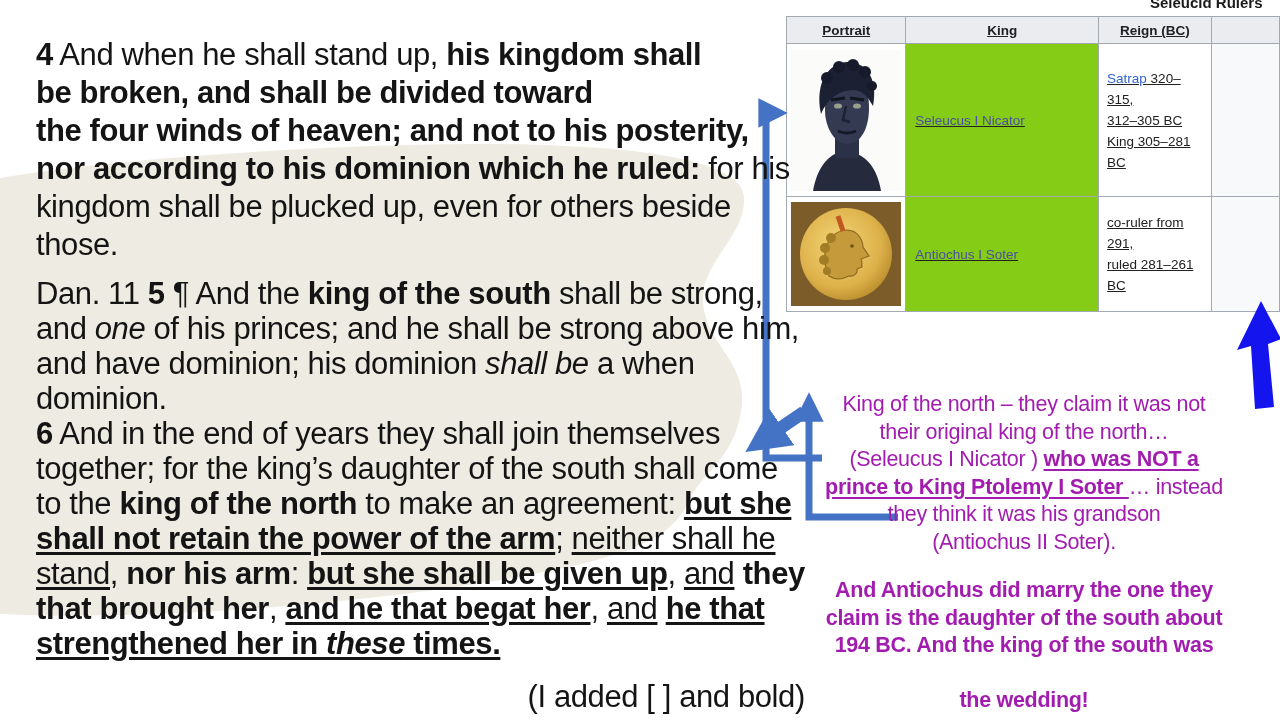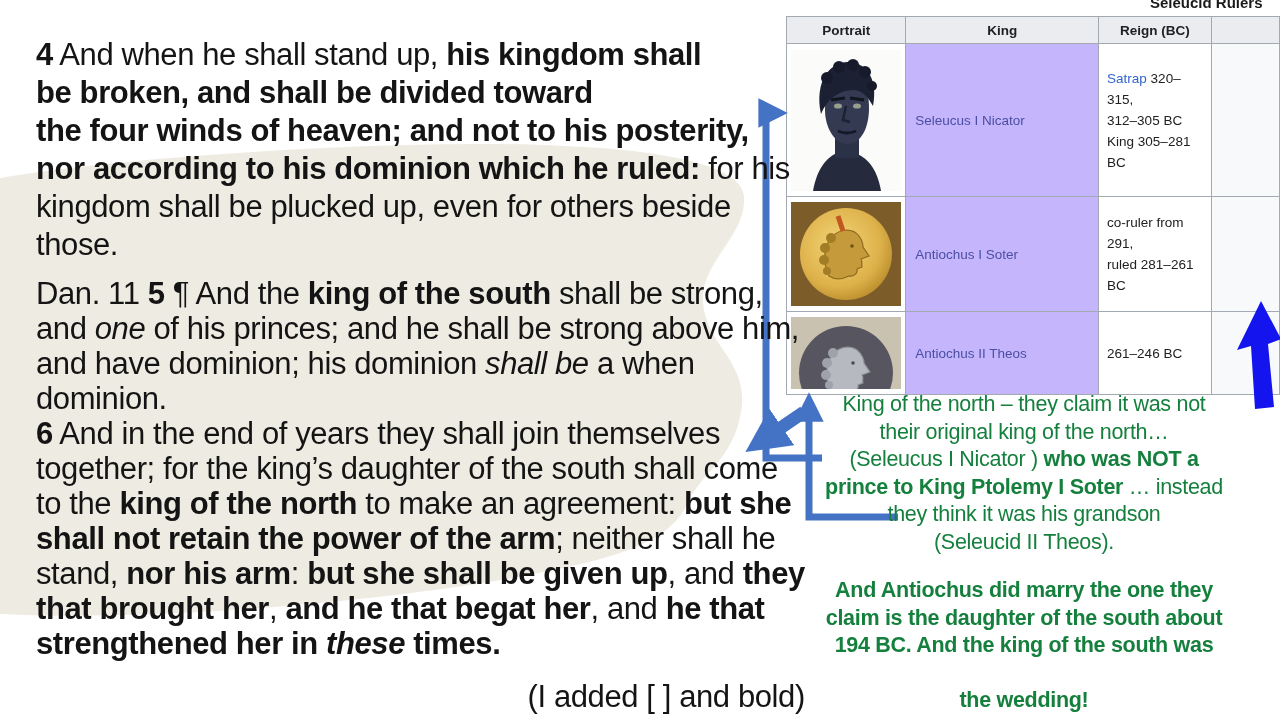--- a/index.html
+++ b/index.html
@@ -17,43 +17,43 @@
 
   
   .left-text p { white-space:nowrap; font-size:31px; letter-spacing:-0.4px; color:#141414; }
   .p1 { line-height:38px; }
   .p2 { line-height:35px; margin-top:12px; }
   .p3 { line-height:35px; margin-top:0; }
   .p4 { line-height:36px; margin-top:18px; font-size:26px; letter-spacing:0; color:#1c1c1c;text-align:right; }
 
   .b { font-weight:bold; }
   .i { font-style:italic;text-align:right; }
-  .u { text-underline-offset:3px; }
+  .u { text-decoration:underline; text-underline-offset:3px; }
   .link { color:#3366cc; }
 
   
   .tbl-caption { position:absolute; left:364px; top:-6px; font-size:15px; font-weight:bold;
                  color:#1a1a1a; white-space:nowrap; }
   table.wiki { border-collapse:collapse; background:#f8f9fa; font-size:13.5px; color:#202122;
-               table-layout:fixed; margin-top:16px; }
+               table-layout:fixed; margin-top:16px;text-decoration:underline; }
   table.wiki th, table.wiki td { border:1px solid #a2a9b1; vertical-align:middle; }
   table.wiki th { background:#eaecf0; font-weight:bold; text-align:center; height:27px; }
   .col-portrait { width:122px; }
   .col-king     { width:233px; }
   .col-reign    { width:131px; }
   .col-extra    { width:90px; }
   td.cell-portrait { text-align:center; padding:5px 0; background:#fff; }
   td.cell-portrait svg { display:block; margin:0 auto; }
-  td.cell-king  { padding-left:9px; color:#4b4ea3; background:#c4b5fd; }
+  td.cell-king  { padding-left:9px; color:#4b4ea3; background:#84cc16; }
   td.cell-reign { padding:6px 8px; line-height:21px; background:#fff;margin-top:38px; }
   tr.r1 { height:153px; } tr.r2 { height:114px; } tr.r3 { height:78px; }
 
   
   .annotation-1, .annotation-2 { text-align:center; font-size:21.5px; line-height:27.5px;
-      letter-spacing:-0.3px; color:#15803d; white-space:nowrap; }
+      letter-spacing:-0.3px; color:#a21caf; white-space:nowrap; }
   .annotation-2 { font-weight:bold; }
 </style>
 </head>
 <body>
 
 <div class="page">
 
   <svg class="blob-layer" width="1280" height="720" viewBox="0 0 1280 720">
     <path fill="#eeece2" d="M0,178 C140,154 430,138 565,146 C665,150 742,166 744,196
       C747,236 700,262 703,302 C706,346 750,362 741,412 C733,460 702,472 688,502
@@ -131,55 +131,35 @@
                 <circle cx="36" cy="69" r="4" fill="#a37c26"></circle>
             <path d="M52,29 L47,14" stroke="#c2571f" stroke-width="5"></path>
             <circle cx="61" cy="44" r="1.8" fill="#6e5214"></circle>
           </svg>
         </td>
         <td class="cell-king">Antiochus I Soter</td>
         <td class="cell-reign"><span>co-ruler from 291,</span><br><span>ruled 281–261 BC</span></td>
         <td></td>
       </tr>
 
-      <tr class="r3">
-        <td class="cell-portrait">
-          <svg width="110" height="72" viewBox="0 0 110 72">
-            <rect width="110" height="72" fill="#c9c2b0"></rect>
-            <circle cx="55" cy="56" r="47" fill="#57555f"></circle>
-            <g fill="#b6b9c0" stroke="#8c8e96" stroke-width="1.2">
-              <path d="M40,74 C34,62 34,46 42,37 C50,28 63,28 69,36 C72,40 73,43 73,46 L79,55 L71,58
-                       C73,61 71,63 72,66 L67,68 C68,72 64,75 59,74 C53,77 46,78 40,74 Z"></path>
-            </g>
-            <circle cx="42" cy="36" r="5" fill="#9fa2ab"></circle>
-                <circle cx="36" cy="46" r="5" fill="#9fa2ab"></circle>
-            <circle cx="35" cy="58" r="5" fill="#9fa2ab"></circle>
-                <circle cx="38" cy="68" r="4" fill="#9fa2ab"></circle>
-            <circle cx="62" cy="46" r="1.8" fill="#4a4852"></circle>
-          </svg>
-        </td>
-        <td class="cell-king">Antiochus II Theos</td>
-        <td class="cell-reign"><span>261–246 BC</span></td>
-        <td></td>
-      </tr>
     </tbody>
       </table>
   </div>
 
   <svg class="arrow-layer" width="1280" height="720" viewBox="0 0 1280 720">
     <defs>
       <marker id="ah" viewBox="0 0 10 10" refX="6" refY="5" markerWidth="4.2" markerHeight="4.2" orient="auto-start-reverse">
         <path d="M0,0 L10,5 L0,10 Z" fill="#4472c4"></path>
       </marker>
       <marker id="ah2" viewBox="0 0 10 10" refX="6" refY="5" markerWidth="3.4" markerHeight="3.4" orient="auto-start-reverse">
         <path d="M0,0 L10,5 L0,10 Z" fill="#4472c4"></path>
       </marker>
     </defs>
     <path d="M822,458 L766,458 L766,113 L776,113" fill="none" stroke="#4472c4" stroke-width="7" marker-end="url(#ah)"></path>
     <path d="M898,517 L809,517 L809,404" fill="none" stroke="#4472c4" stroke-width="7" marker-end="url(#ah)"></path>
     <line x1="804" y1="412" x2="760" y2="442" stroke="#4472c4" stroke-width="13" marker-end="url(#ah2)"></line>
     <polygon points="1261,301 1237,350 1251,346 1255,409 1274,407 1268,344 1281,339" fill="#1414ee"></polygon>
   </svg>
 
-  <div class="annotation-1"><span>King of the north – they claim it was not</span><br><span>their original king of the north…</span><br><span>(Seleucus I Nicator ) </span><span class="b u">who was NOT a</span><br><span class="b u">prince to King Ptolemy I Soter </span><span>… instead</span><br><span>they think it was his grandson</span><br><span>(Seleucid II Theos).</span></div>
+  <div class="annotation-1"><span>King of the north – they claim it was not</span><br><span>their original king of the north…</span><br><span>(Seleucus I Nicator ) </span><span class="b u">who was NOT a</span><br><span class="b u">prince to King Ptolemy I Soter </span><span>… instead</span><br><span>they think it was his grandson</span><br><span>(Antiochus II Soter).</span></div>
   <div class="annotation-2"><span>And Antiochus did marry the one they</span><br><span>claim is the daughter of the south about</span><br><span>194 BC. And the king of the south was</span><br><br><span>the wedding!</span></div>
 
 </div>
 
 </body></html>

